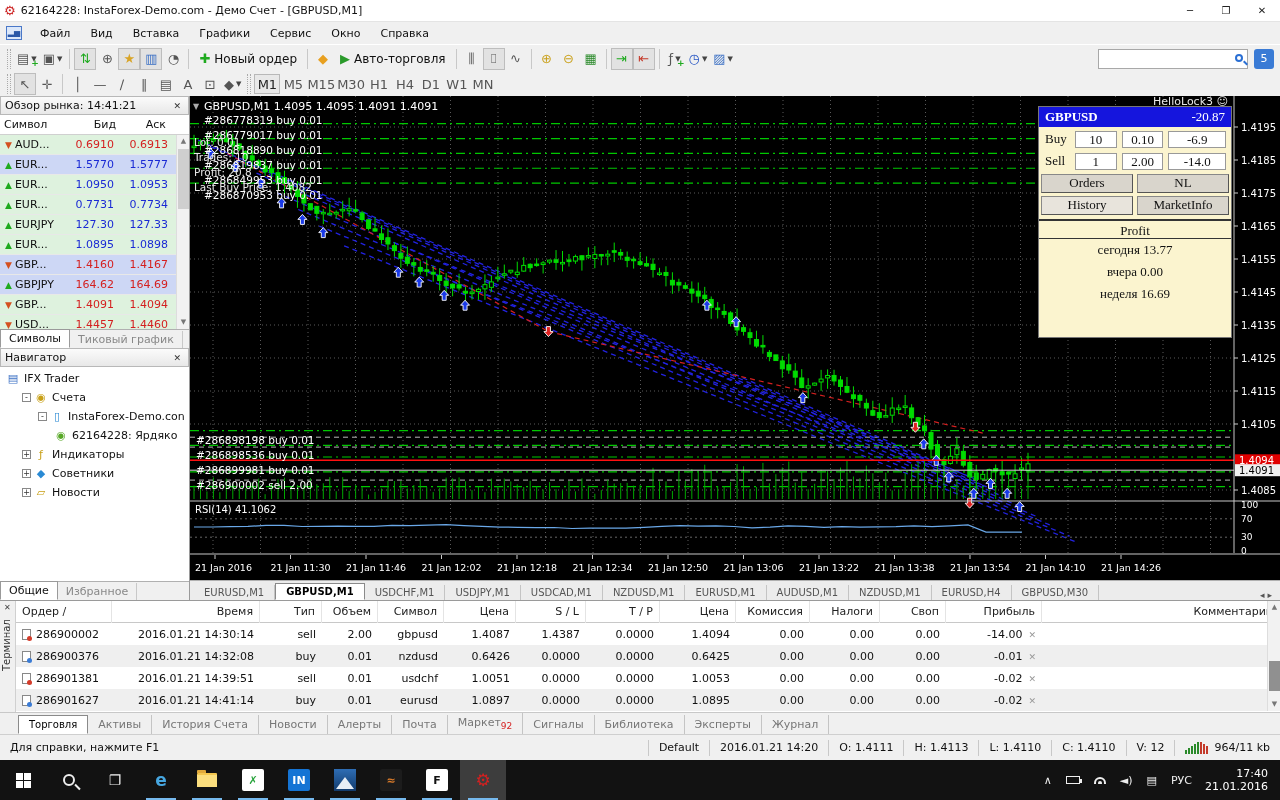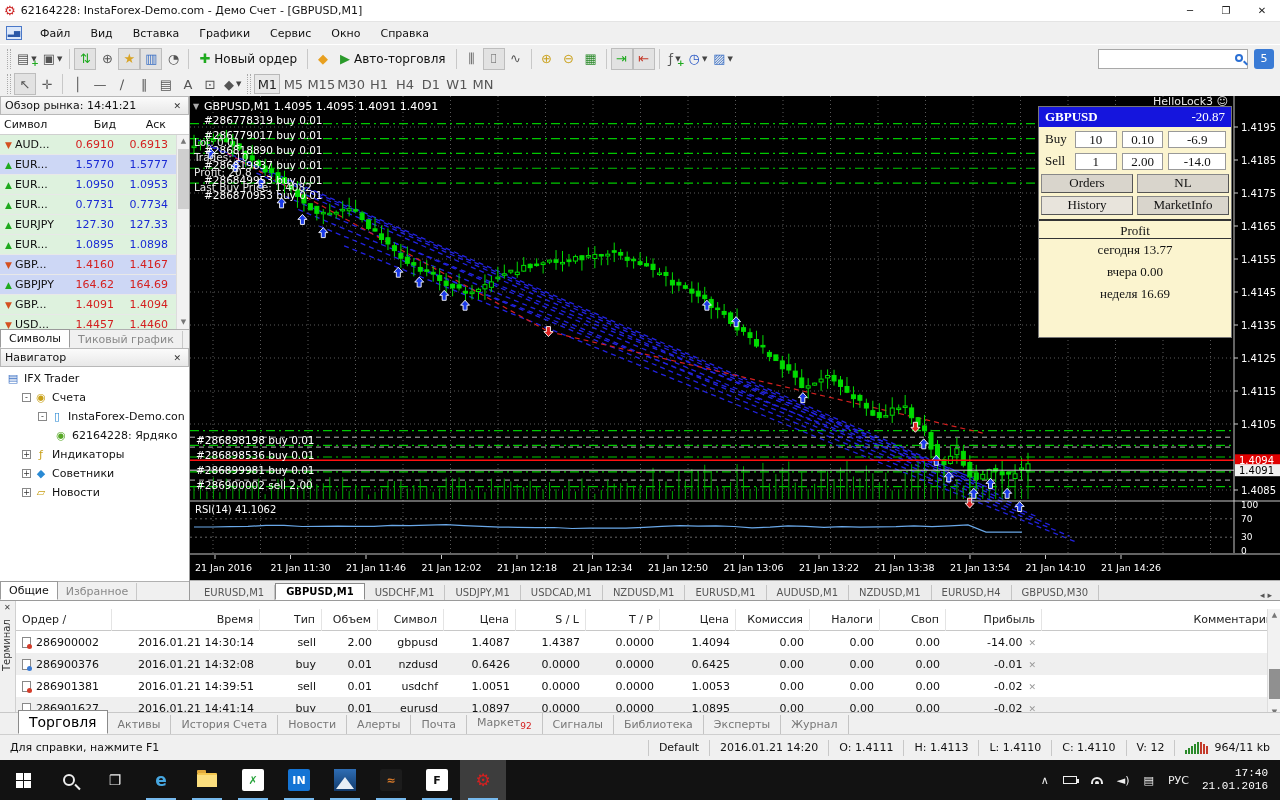--- a/index.html
+++ b/index.html
@@ -93,42 +93,42 @@
                display:flex; align-items:flex-end; padding-left:4px; }
   .ctab { padding:2px 10px; color:#555; border-right:1px solid #c4c4c4; font-size:10px; white-space:nowrap; }
   .ctab.active { background:#fff; color:#000; border:1px solid #8a8a8a; border-bottom:1px solid #fff;font-weight:bold; }
   .ctab-arrows { margin-left:auto; color:#555; font-size:9px; padding:0 8px; }
 
   
   #terminal { left:0; top:600px; width:1280px; height:112px; background:#fff; border-top:1px solid #9a9a9a; display:flex; }
   #term-side { width:16px; background:#f0f0f0; border-right:1px solid #d0d0d0; position:relative; }
   #term-side .x { position:absolute; top:2px; left:4px; font-size:8px; color:#444; }
   #term-side .vlabel { position:absolute; top:70px; left:1px; transform:rotate(-90deg); transform-origin:left top; font-size:10px; color:#333; white-space:nowrap; }
-  #term-main { flex:1; position:relative;margin-top:8px; }
+  #term-main { flex:1; position:relative; }
   .t-grid { display:grid; grid-template-columns:96px 148px 62px 56px 66px 72px 70px 74px 76px 74px 70px 66px 96px 1fr;
             height:22px; align-items:center; }
   .t-grid > div { padding:0 6px; text-align:right; overflow:hidden; white-space:nowrap; }
   .t-grid > div:first-child { text-align:left; }
   #t-head { border-bottom:1px solid #c8c8c8; background:#fff; color:#222; }
   #t-head > div { border-right:1px solid #e4e4e4; height:22px; line-height:22px; }
   #t-head > div:last-child { text-align:right; }
   .t-row:nth-child(even) { background:#efefef; }
   .doc { display:inline-block; width:9px; height:11px; background:#fff; border:1px solid #888; position:relative; margin-right:5px; vertical-align:-2px; }
   .doc::after { content:""; position:absolute; width:5px; height:5px; border-radius:50%; right:-2px; bottom:-2px; }
   .doc.sell::after { background:#d43c2a; } .doc.buy::after { background:#3a7bd5; }
   .pclose { color:#999; margin-left:6px; font-size:9px; }
   #term-scroll { position:absolute; right:0; top:0; width:13px; height:110px; background:#f2f2f2; border-left:1px solid #ddd; }
   #term-scroll .up,#term-scroll .dn { position:absolute; width:13px; height:13px; font-size:7px; color:#777; text-align:center; line-height:13px; }
   #term-scroll .dn { bottom:0; }
   #term-scroll .thumb { position:absolute; left:1px; top:60px; width:11px; height:30px; background:#909090; }
 
   #termtabs { left:0; top:712px; width:1280px; height:22px; background:#f0f0f0; border-top:1px solid #c8c8c8;
               display:flex; align-items:flex-end; padding-left:18px; }
   .ttab { padding:3px 10px; color:#777; border-right:1px solid #c4c4c4; font-size:11px; position:relative; }
-  .ttab.active { background:#fff; color:#000; border:1px solid #8a8a8a; border-bottom:1px solid #fff; font-size:14px; }
+  .ttab.active { background:#fff; color:#000; border:1px solid #8a8a8a; border-bottom:1px solid #fff; font-size:10px; }
   .ttab .sub { color:#d42020; font-size:9px; vertical-align:-3px; }
 
   
   #statusbar { left:0; top:734px; width:1280px; height:26px; background:#f0f0f0; border-top:1px solid #cfcfcf;
                display:flex; align-items:center; font-size:11px; }
   .st-seg { padding:0 10px; border-left:1px solid #c8c8c8; height:16px; line-height:16px; white-space:nowrap; }
   .st-seg:first-child { border-left:none; flex:1; }
   #st-bars { display:flex; align-items:flex-end; height:12px; margin-right:5px; }
   #st-bars i { width:2px; margin-right:1px; display:block; }
 
@@ -148,21 +148,21 @@
   .tk-sq { width:22px; height:22px; display:flex; align-items:center; justify-content:center; font-size:11px; font-weight:bold; border-radius:2px; }
   .tk-chart { width:22px; height:22px; background:linear-gradient(#2e6db4,#123a6b); position:relative; overflow:hidden; }
   .tk-chart::after { content:""; position:absolute; left:2px; bottom:2px; border-left:9px solid transparent; border-right:9px solid transparent; border-bottom:12px solid #e8eef5; }
   #tray { margin-left:auto; display:flex; align-items:center; color:#eee; }
   .tray-ic { margin:0 7px; font-size:11px; color:#eee; }
   .batt { width:14px; height:8px; border:1px solid #eee; position:relative; }
   .batt::after { content:""; position:absolute; right:-3px; top:2px; width:2px; height:4px; background:#eee; }
   .wifi { width:12px; height:7px; overflow:hidden; position:relative; }
   .wifi::before { content:""; position:absolute; left:0; top:0; width:12px; height:12px; border:2px solid #eee; border-radius:50%; box-sizing:border-box; }
   .wifi::after { content:""; position:absolute; left:4px; top:4px; width:4px; height:4px; background:#eee; border-radius:50%; }
-  #clock { text-align:right; font-size:11px; line-height:13px; margin:0 12px 0 6px; color:#fff;font-family:Liberation Mono, monospace; }
+  #clock { text-align:right; font-size:11px; line-height:13px; margin:0 12px 0 6px; color:#fff; }
 </style>
 </head>
 <body>
 
 <div id="app">
 
   <div id="titlebar" class="abs">
     <span class="appicon">⚙</span>
     <span class="title">62164228: InstaForex-Demo.com - Демо Счет - [GBPUSD,M1]</span>
     <span class="winbtns">

